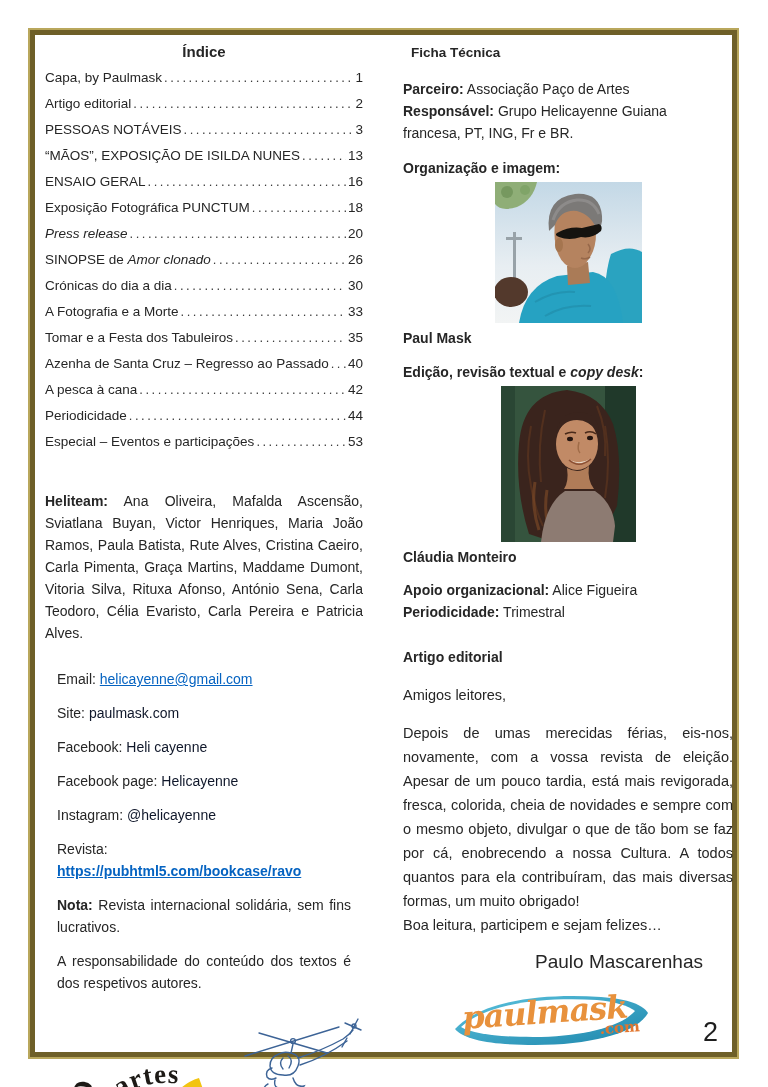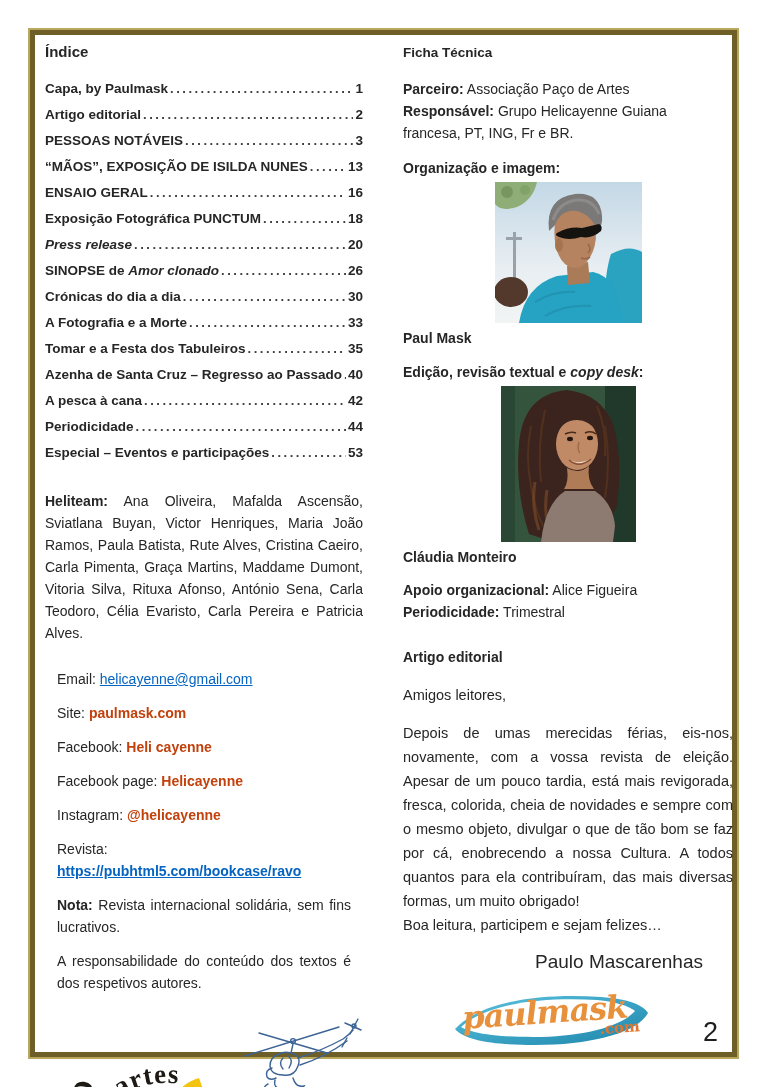--- a/index.html
+++ b/index.html
@@ -9,43 +9,43 @@
 
   
   .frame { position:absolute; left:30px; top:30px; width:697px; height:1017px;
            border:5px solid #6e5f28; box-shadow:0 0 0 2px #b9a75c; }
   .inner { position:absolute; inset:0; }
 
   .col-left  { position:absolute; left:10px;  top:8px; width:318px; }
   .col-right { position:absolute; left:368px; top:8px; width:330px; }
 
   
-  .toc-title { font-size:15px; font-weight:bold; margin:0 0 10px 0; }
-  .toc-row { display:flex; align-items:flex-end; height:26px; font-size:13.5px;font-weight:bold; }
+  .toc-title { font-size:15px; font-weight:bold; margin:0 0 10px 0;text-align:center; }
+  .toc-row { display:flex; align-items:flex-start; height:26px; font-size:13.5px; }
   .toc-label { white-space:nowrap; }
   .toc-label em { font-style:italic; }
   .toc-dots { flex:1 1 auto; overflow:hidden; white-space:nowrap; margin:0 2px; color:#3c3c3c; }
   .toc-dots::after { content:"........................................................................................"; letter-spacing:2.5px; font-size:13px; }
   .toc-num { white-space:nowrap; }
 
   .heliteam { margin-top:30px; font-size:14px; line-height:22px; text-align:justify; }
 
   .contact { margin-top:24px; font-size:14px; line-height:22px; text-align:justify; }
   .contact p { margin:12px; }
   .c-label { color:#262626; }
   .lnk { color:#0563c1; text-decoration:underline; }
   .lnk-bold { font-weight:bold; }
-  .navy { color:#c2410c; font-weight:bold; }
+  .navy { color:#0f172a; font-weight:normal; }
 
   .logos-row { display:flex; align-items:flex-start; margin-top:2px; }
   .paco-wrap { margin:50px 0 0 20px; }
   .heli-wrap { margin:6px 0 0 26px; text-align:center; }
 
   
-  .ficha-title { font-size:13.5px; font-weight:bold; margin:2px 0 18px 0; }
+  .ficha-title { font-size:13.5px; font-weight:bold; margin:2px 0 18px 8px; }
   .ficha-line { font-size:14px; line-height:22px; margin:0; }
   .sec-label { font-size:14px; font-weight:bold; margin:16px 0 6px 0; }
   .photo-wrap { text-align:center; margin:2px 0 0 0; }
   .caption { font-size:14px; font-weight:bold; margin:3px 0 0 0; }
   .gap14 { height:14px; }
 
   .editorial { margin-top:26px; }
   .ed-title { font-size:14px; font-weight:bold; margin:0 0 22px 0; }
   .ed-salut { font-size:14.5px; margin:0 0 18px 0; }
   .ed-body  { font-size:14.5px; line-height:24px; text-align:justify; margin:0; }

